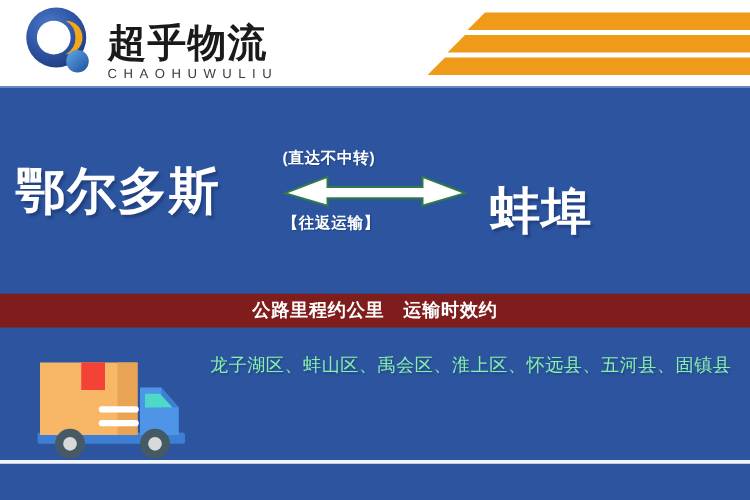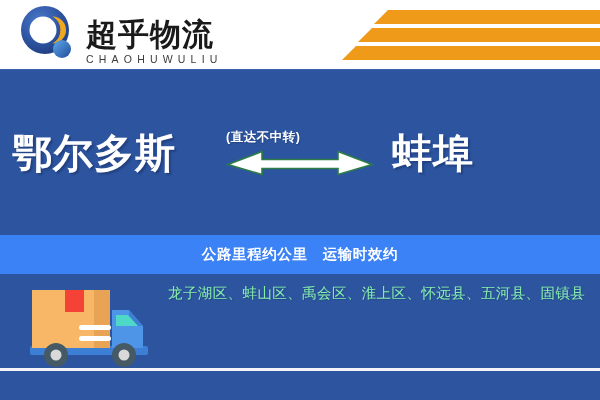--- a/index.html
+++ b/index.html
@@ -99,21 +99,21 @@
     top: 50%;
     transform: translateY(-50%);
     font-size: 40px;
     font-weight: bold;
     color: #ffffff;
     letter-spacing: 1px;
     white-space: nowrap;
     text-shadow: 2px 2px 2px rgba(20, 40, 90, 0.45);
   }
   .city-origin { left: 12px; }
-  .city-dest { left: 392px; }
+  .city-dest { left: 392px; margin-top: 16px; }
 
   .arrow-group {
     position: absolute;
     left: 226px;
     top: 50%;
     transform: translateY(-50%);
     width: 148px;
   }
   .arrow-top-note,
   .arrow-bottom-note {
@@ -130,22 +130,22 @@
     height: 30px;
     line-height: 0;
   }
 
   
   .info-bar {
     position: absolute;
     left: 0;
     top: 235px;
     width: 600px;
-    height: 39px;
-    background: #3b82f6;
+    height: 27px;
+    background: #7f1d1d;
     display: flex;
     align-items: center;
     justify-content: center;
   }
   .info-bar-text {
     font-size: 14.5px;
     font-weight: bold;
     color: #ffffff;
     letter-spacing: 0.6px;
     white-space: nowrap;
@@ -234,20 +234,21 @@
   <div class="route">
     <div class="city city-origin">鄂尔多斯</div>
 
     <div class="arrow-group">
       <div class="arrow-top-note">(直达不中转)</div>
       <div class="arrow-svg-wrap">
         <svg width="148" height="30" viewBox="0 0 148 30" aria-hidden="true">
           <polygon points="2,17 36,4 36,12 112,12 112,4 146,17 112,27 112,21 36,21 36,27" fill="#ffffff" stroke="#2e7d46" stroke-width="1.6" stroke-linejoin="miter"></polygon>
         </svg>
       </div>
+      <div class="arrow-bottom-note">【往返运输】</div>
     </div>
 
     <div class="city city-dest">蚌埠</div>
   </div>
 
   <div class="info-bar">
     <div class="info-bar-text">公路里程约公里　运输时效约</div>
   </div>
 
   <div class="footer">

